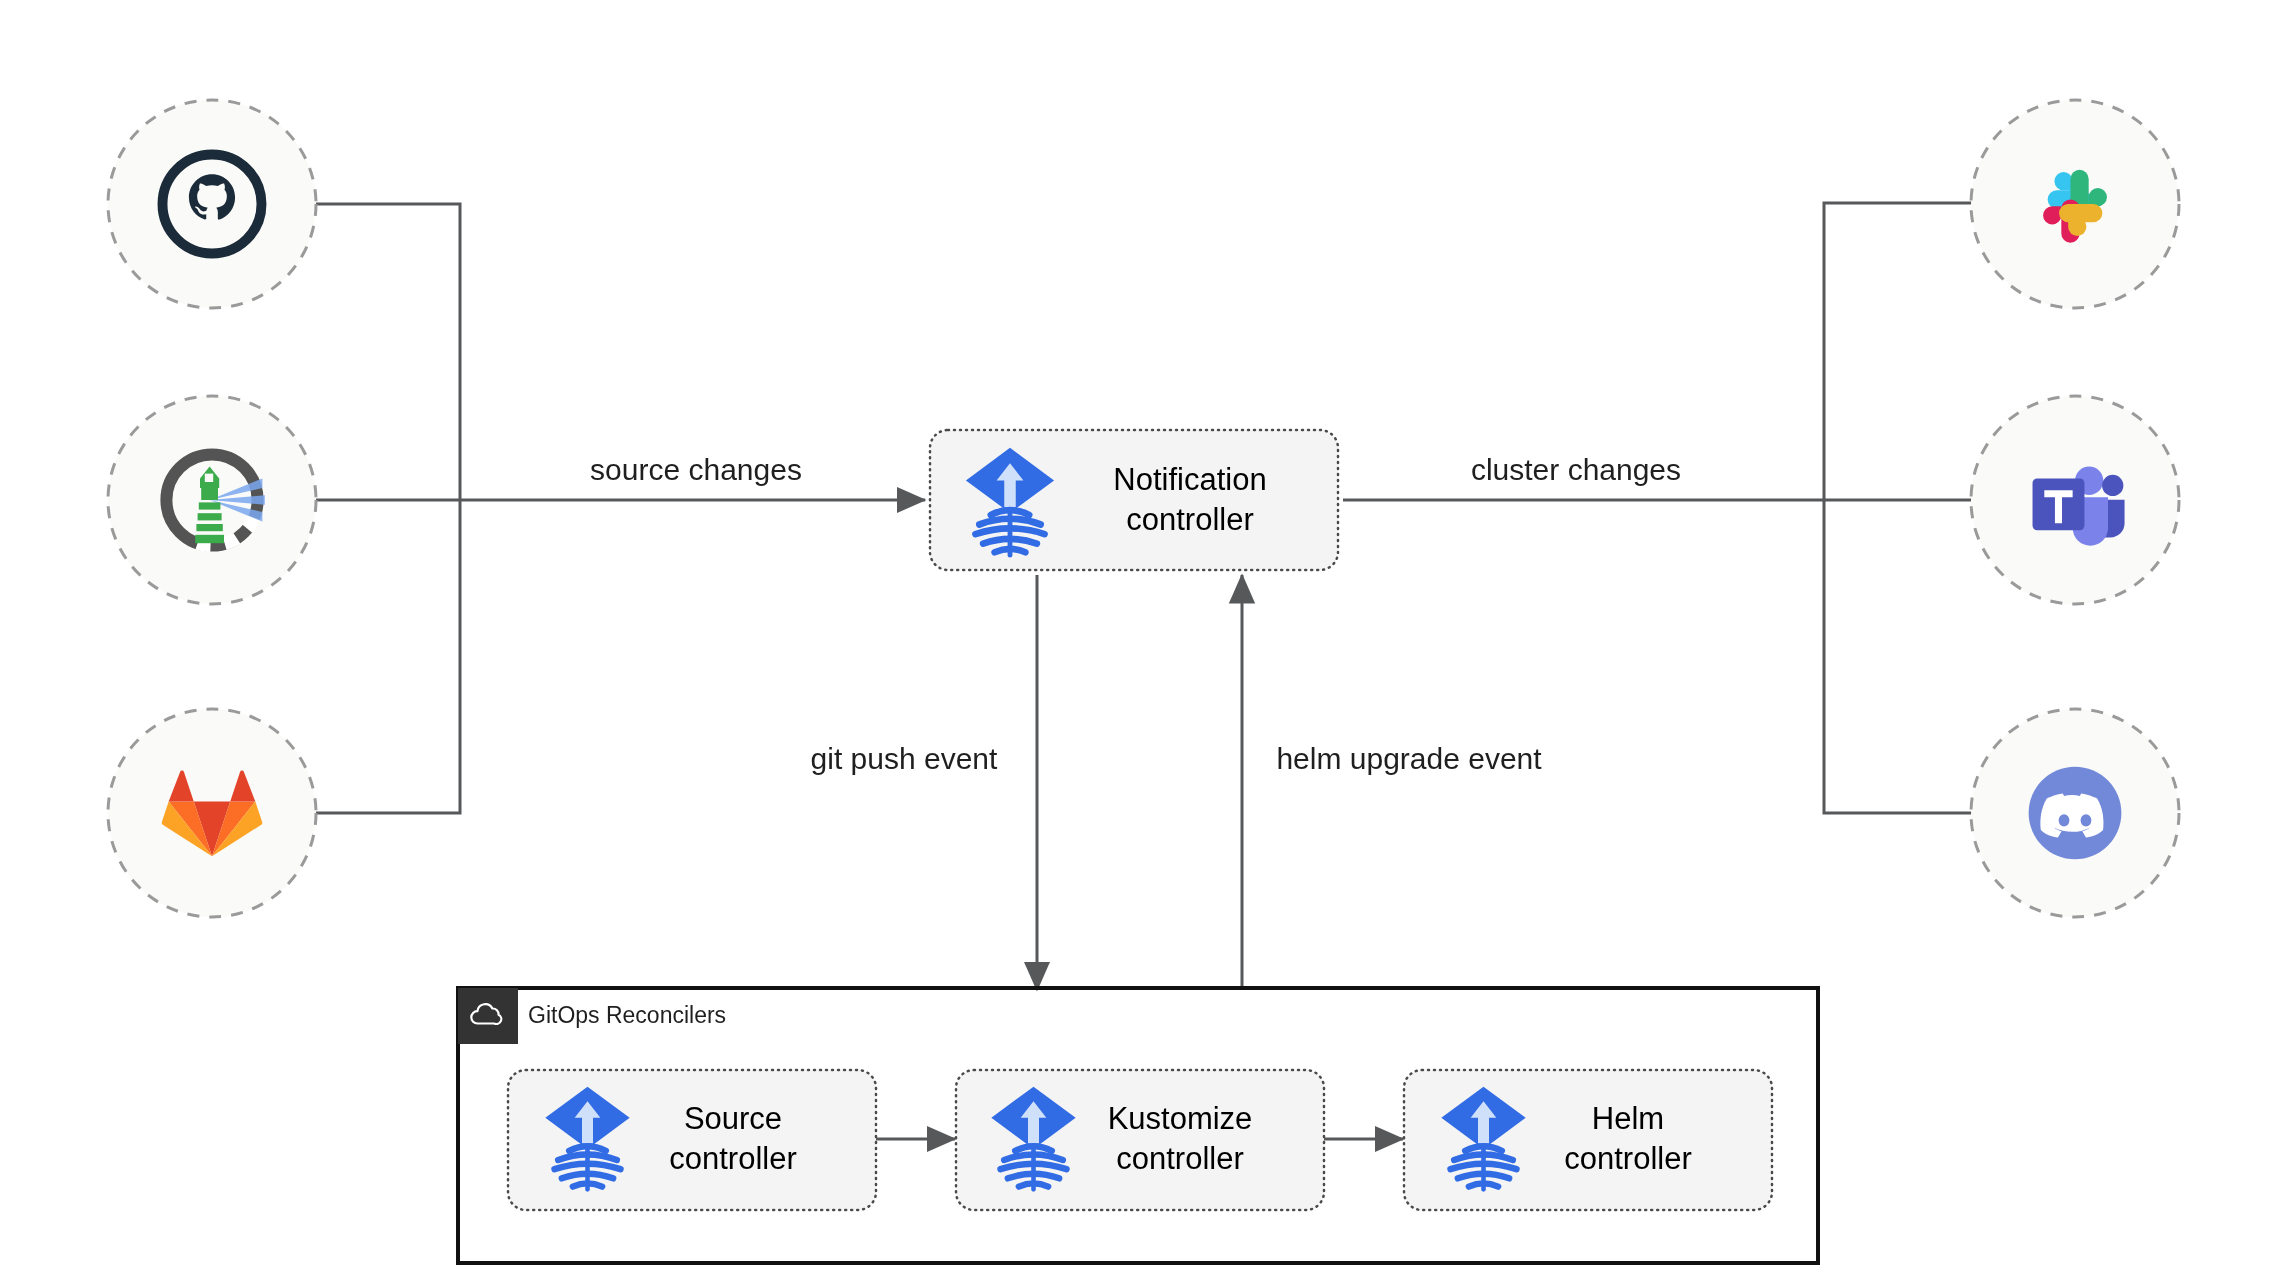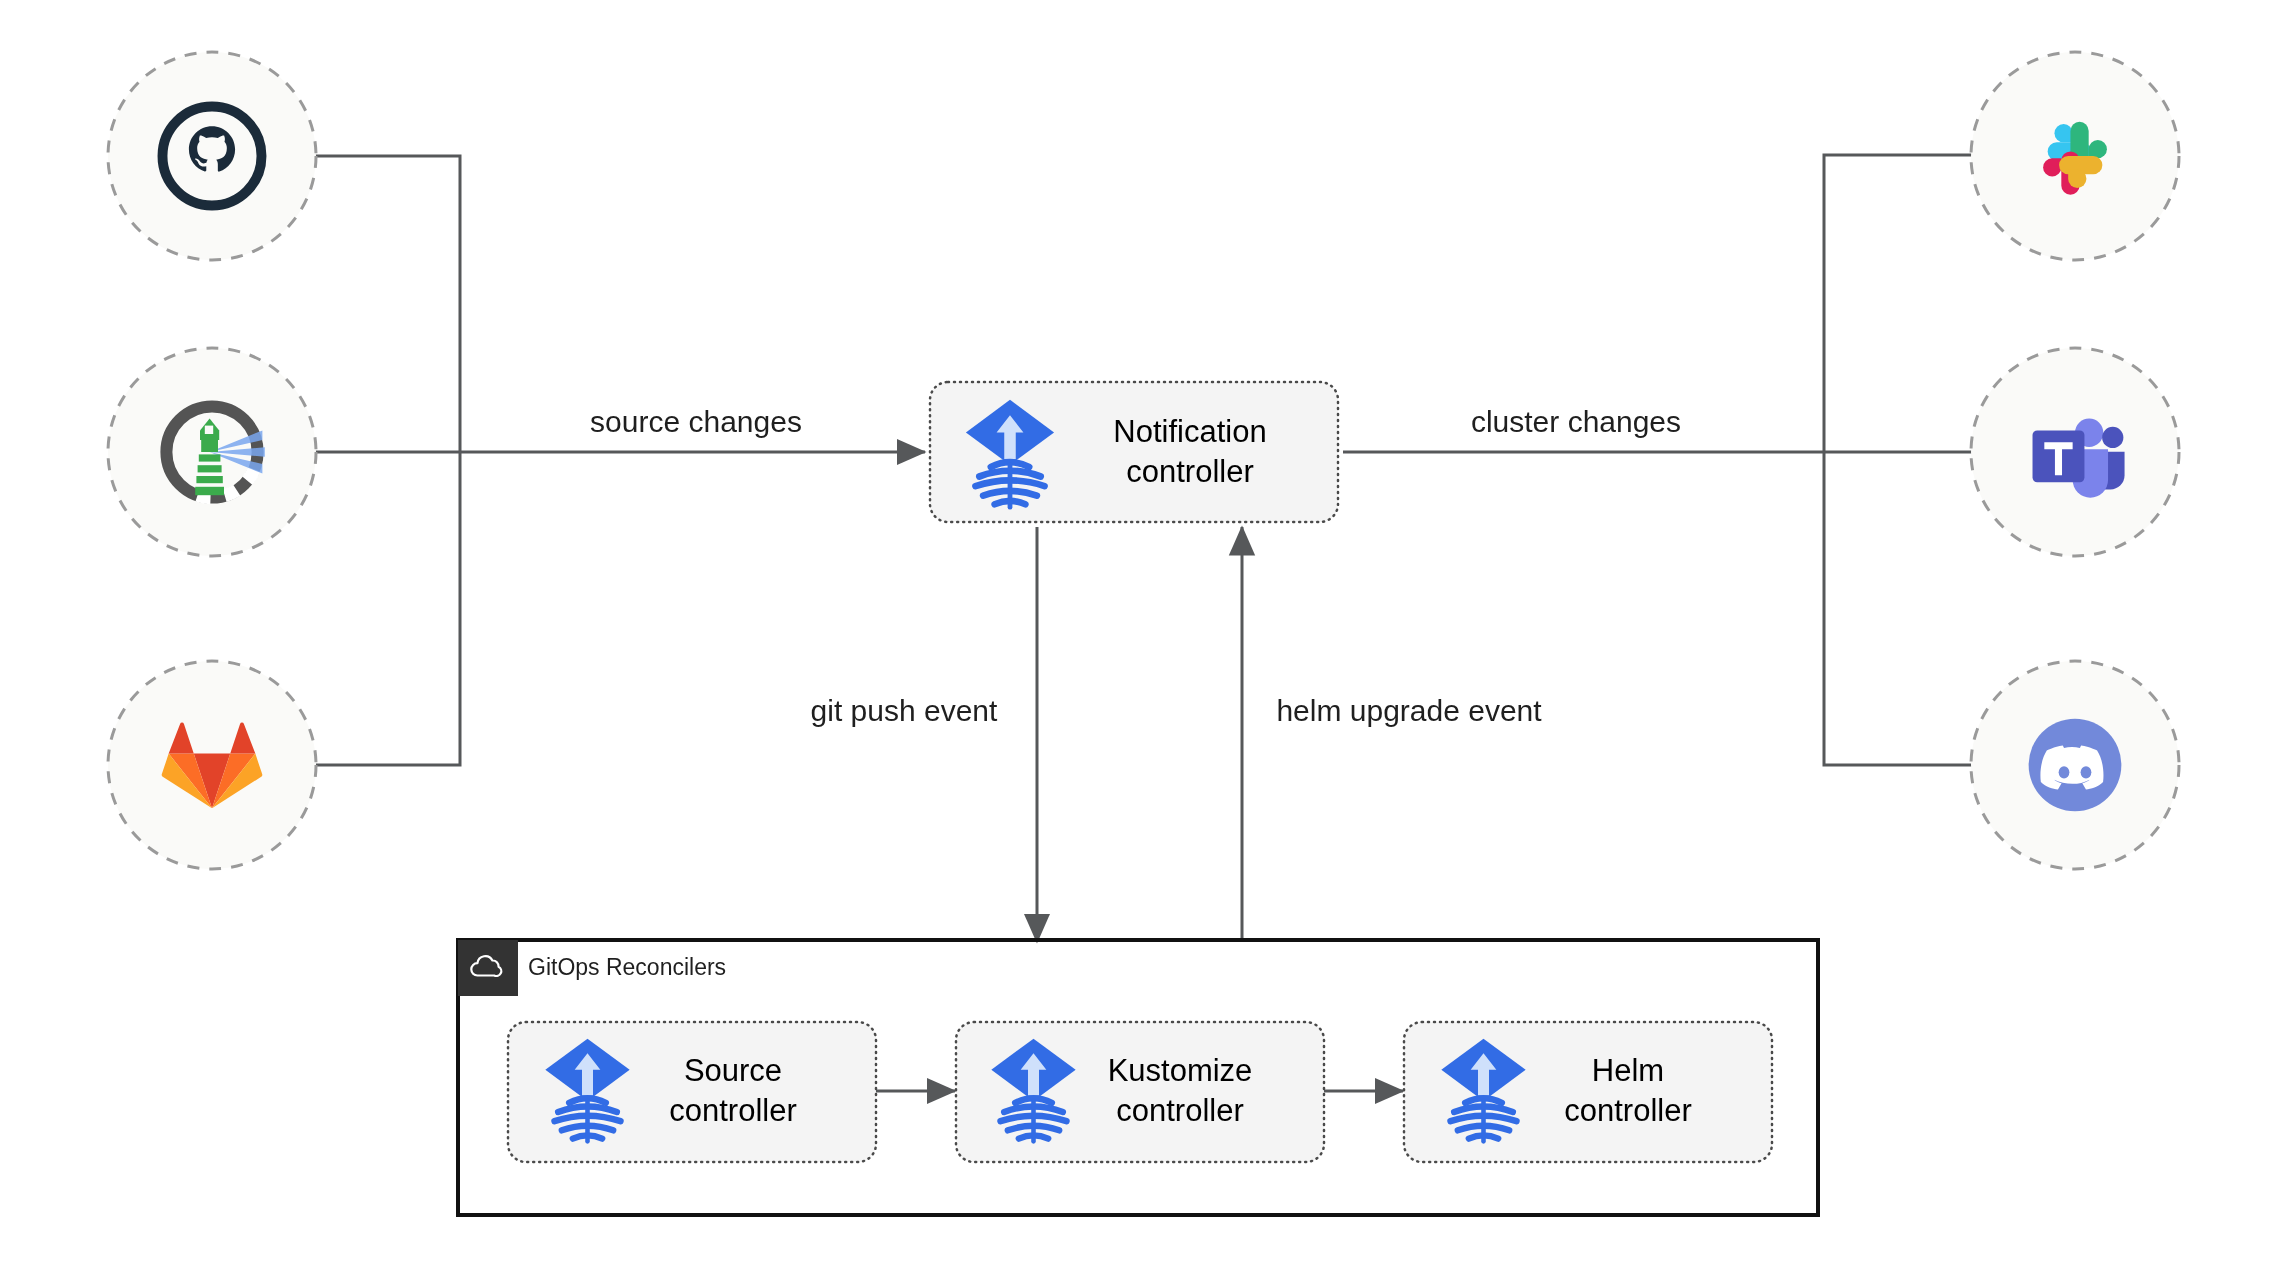--- a/index.html
+++ b/index.html
@@ -10,20 +10,21 @@
   body {
     width: 2292px;
     height: 1284px;
     font-family: "Liberation Sans", sans-serif;
     overflow: hidden;
   }
   #diagram-root {
     position: relative;
     width: 2292px;
     height: 1015px;
+    margin-top: 48px;
   }
   svg.layer {
     position: absolute;
     top: 0;
     left: 0;
     width: 2292px;
     height: 1284px;
   }
   .edge-line {
     stroke: #56585a;

